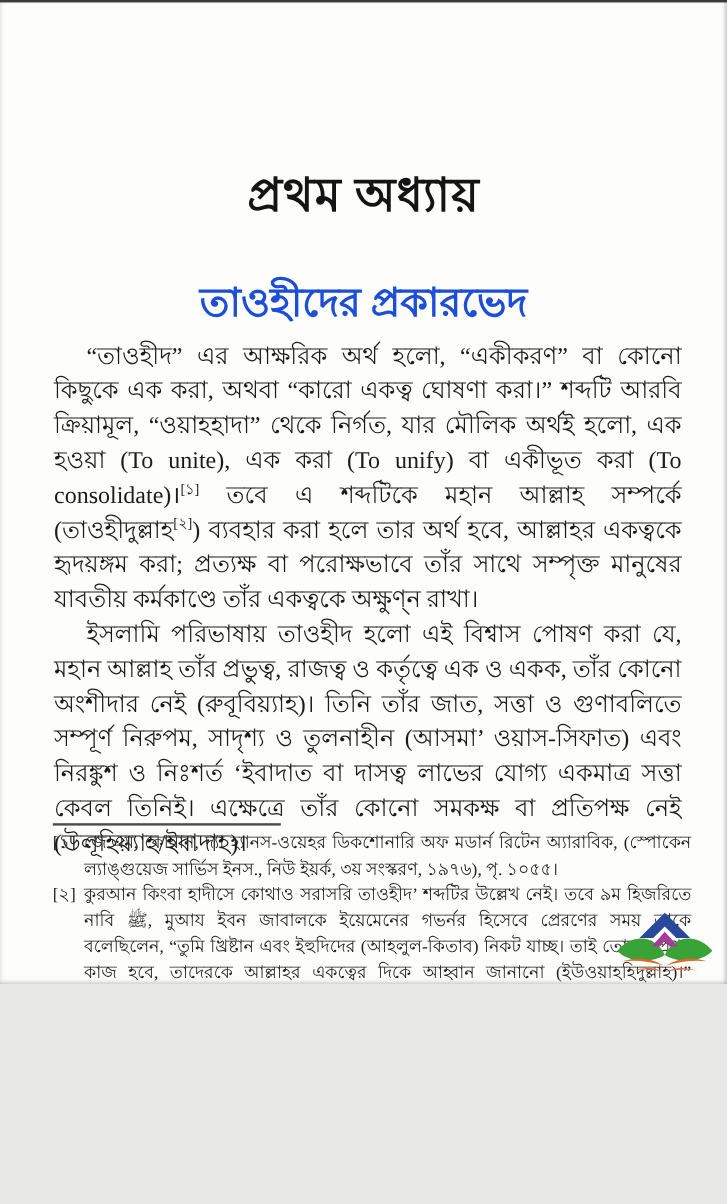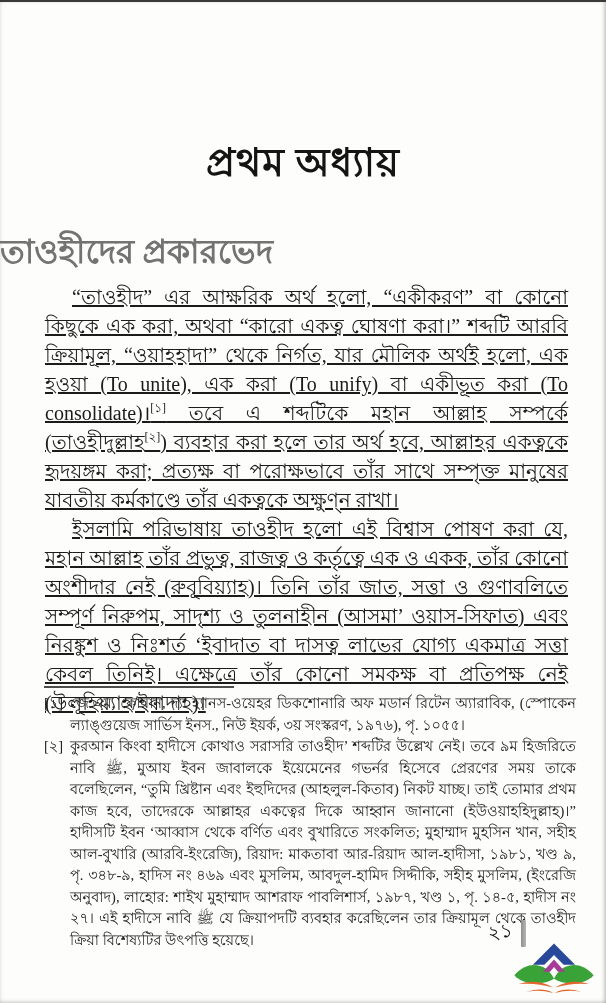--- a/index.html
+++ b/index.html
@@ -4,54 +4,53 @@
 <style>
   * { margin: 0; padding: 0; box-sizing: border-box; }
   html, body { width: 606px; height: 1003px; }
   body {
     font-family: "Liberation Serif", "DejaVu Serif", serif;
     background: #e8e8e6;
   }
   .page {
     position: relative;
     width: 606px;
-    height: 1003px;
+    height: 820px;
     background: #fdfdfb;
     color: #1b1b1b;
     overflow: hidden;
     border-top: 2px solid #3a3a38;
     box-shadow: inset -3px 0 4px -2px rgba(120,120,118,.55),
                 inset 0 -3px 4px -2px rgba(150,150,148,.45),
                 inset 3px 0 5px -4px rgba(160,160,158,.4);
   }
   .chapter-title {
     position: absolute;
     top: 130px; left: 0; right: 0;
     text-align: center;
     font-size: 39px;
     font-weight: bold;
     letter-spacing: 1px;
     color: #141414;
   }
   .section-title {
     position: absolute;
     top: 224px; left: 0; right: 0;
-    text-align: left;
+    text-align: center;
     font-size: 33px;
     font-weight: bold;
-    color: #737373;
+    color: #1d4ed8;
   }
   .body-text {
     position: absolute;
     top: 281px; left: 45px; right: 38px;
     font-size: 20px;
     line-height: 29px;
     text-align: justify;
     color: #1b1b1b;
-    text-decoration: underline;
   }
   .body-text p { text-indent: 27px; }
   .body-text p + p { }
   .body-text sup {
     font-size: 12px;
     line-height: 0;
     vertical-align: super;
   }
   .footnotes {
     position: absolute;

